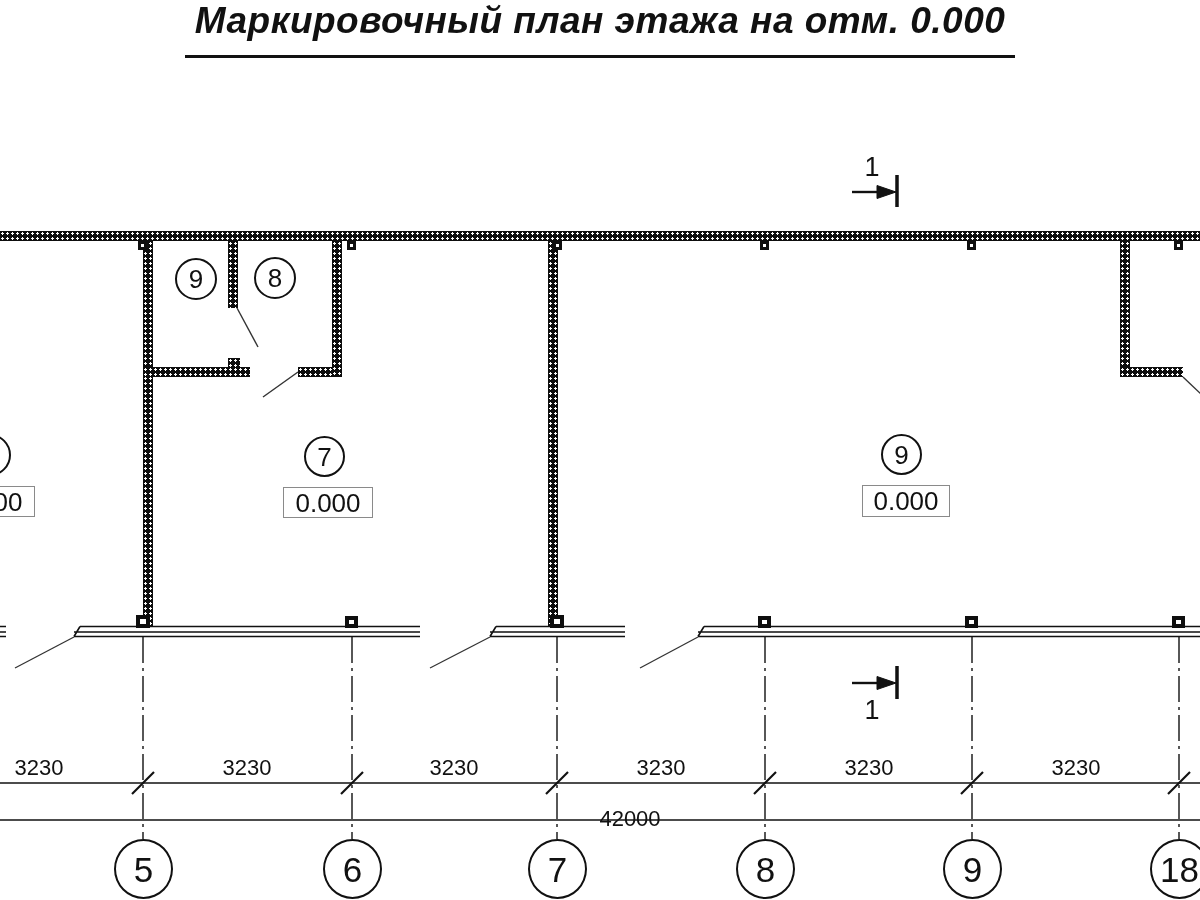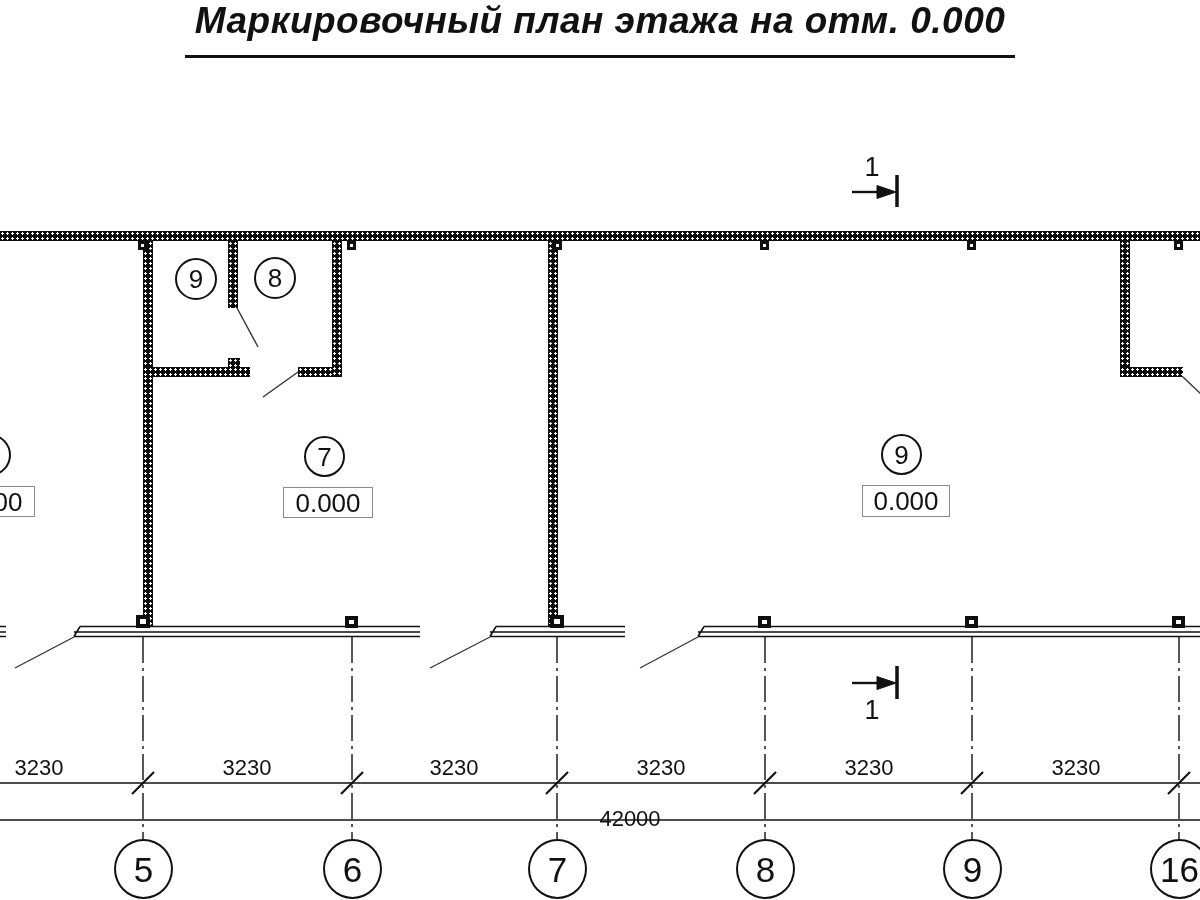--- a/index.html
+++ b/index.html
@@ -192,16 +192,16 @@
   <div class="axis-bubble" style="left:528px;top:839px;">
     <span>7</span>
   </div>
   <div class="axis-bubble" style="left:736px;top:839px;">
     <span>8</span>
   </div>
   <div class="axis-bubble" style="left:943px;top:839px;">
     <span>9</span>
   </div>
   <div class="axis-bubble" style="left:1150px;top:839px;">
-    <span>16</span>
+    <span>18</span>
   </div>
 
 </div>
 
 </body></html>

